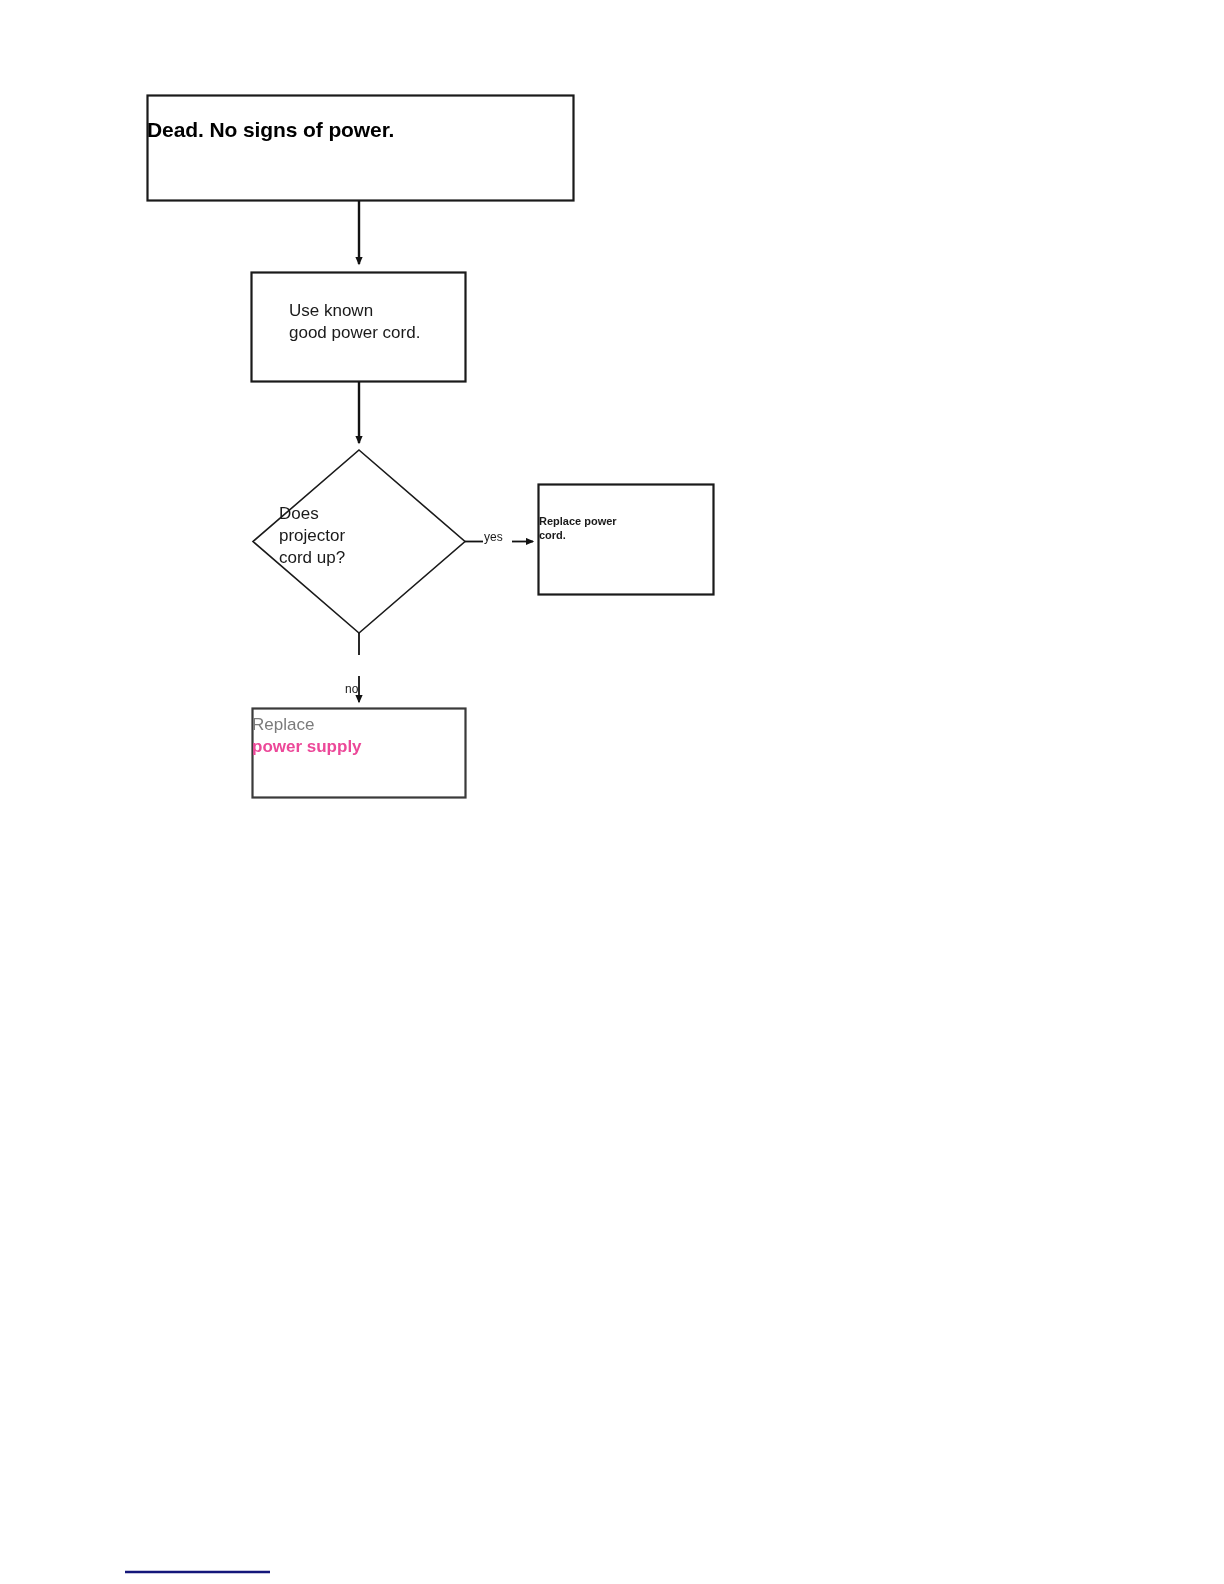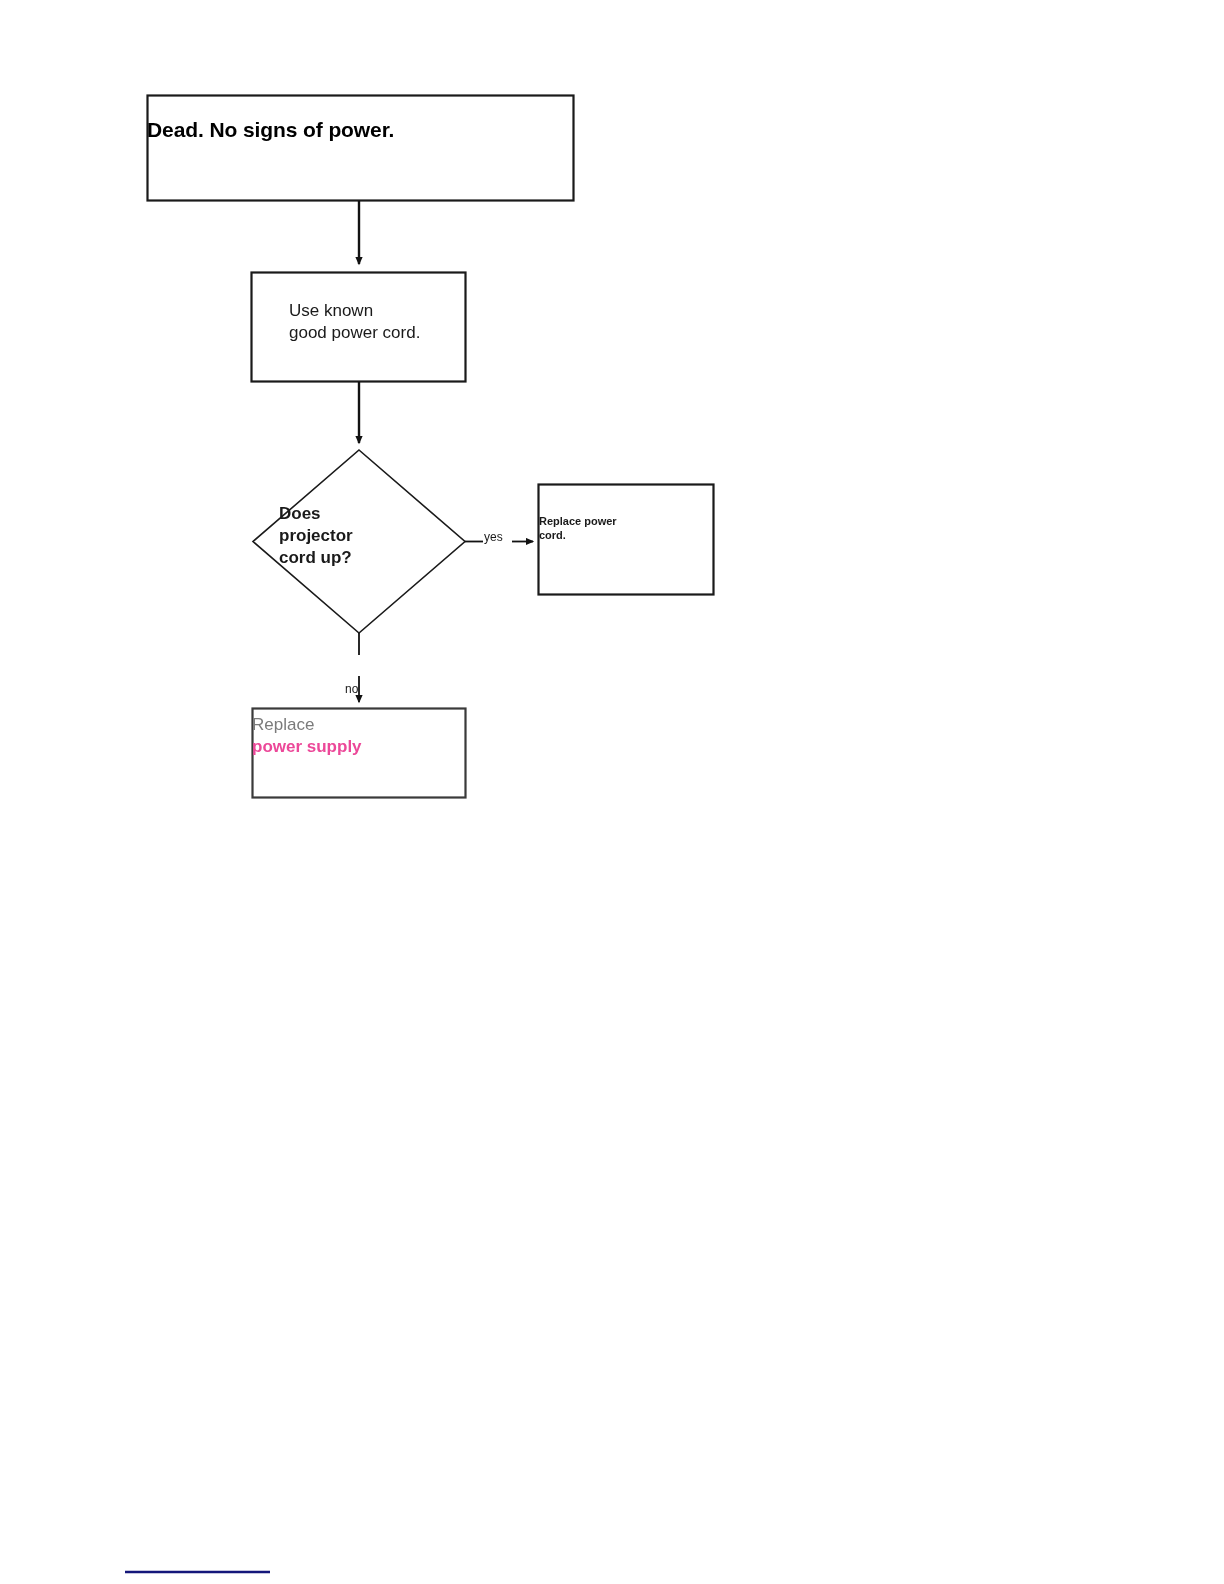--- a/index.html
+++ b/index.html
@@ -53,21 +53,21 @@
     color: #1a1a1a;
     margin-left: 38px;
   }
 
   
   #decision-text {
     left: 279px;
     top: 503px;
     width: 160px;
     font-size: 17px;
-    font-weight: bold;
+    font-weight: normal;
     color: #1a1a1a;
     line-height: 1.38;
   }
 
   
   #replace-cord-text {
     left: 539px;
     top: 514px;
     width: 175px;
     font-size: 11px;

